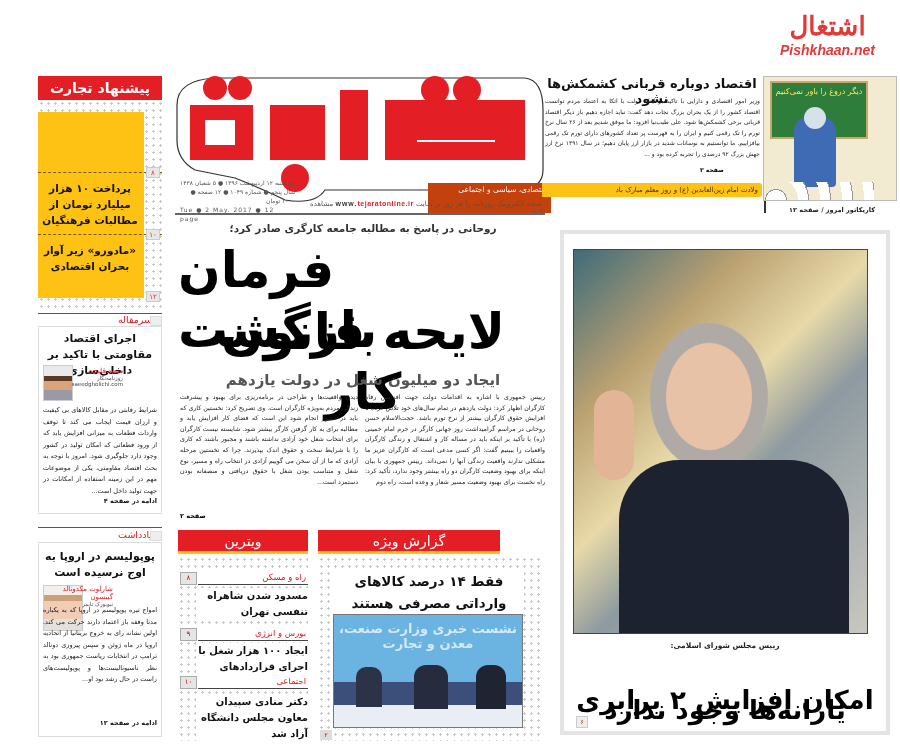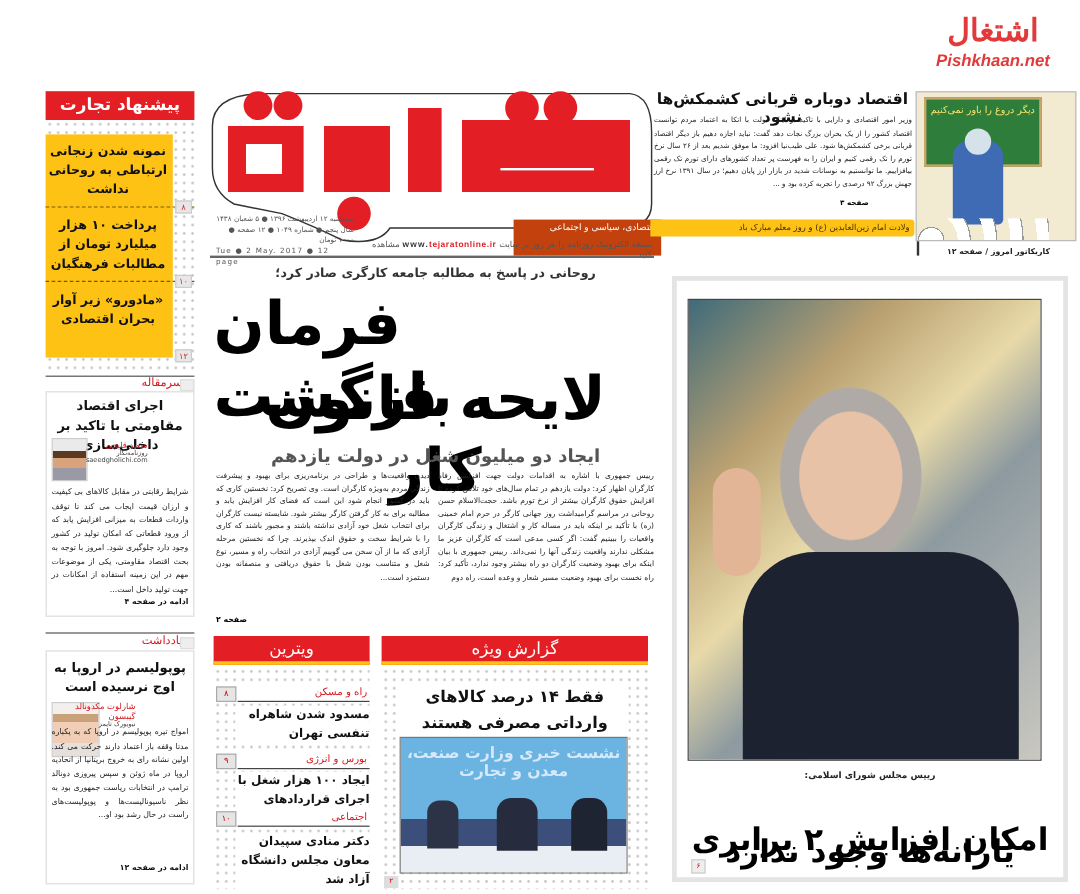--- a/index.html
+++ b/index.html
@@ -59,21 +59,21 @@
   #col-left { left: 180px; top: 392px; width: 178px; }
   #main-more { left: 180px; top: 512px; font-size: 6.5px; font-weight: bold; }
 
   
   #vitrin-head { left: 178px; top: 530px; width: 130px; height: 24px; background: #e31e24; border-bottom: 3px solid #fdc214; color: #fff; text-align: center; font-size: 14px; line-height: 22px; }
   #vitrin-dots { left: 178px; top: 556px; width: 130px; height: 185px; }
   .vit-tag { position: absolute; left: 198px; width: 110px; height: 13px; border-bottom: 1px solid #444; font-size: 8.5px; color: #d5191f; background: #fff; padding-right: 2px; }
   .vit-num { position: absolute; left: 180px; width: 17px; height: 13px; background: #e5e5e5; border: 1px solid #aaa; font-size: 7px; color: #c00; text-align: center; line-height: 11px; }
   .vit-body { position: absolute; left: 196px; width: 112px; font-size: 10px; font-weight: bold; line-height: 16px; color: #111; text-align: right; background: #fff; }
 
-  #special-head { left: 318px; top: 530px; width: 222px; height: 24px; background: #e31e24; border-bottom: 3px solid #fdc214; color: #fff; text-align: center; font-size: 14px; line-height: 22px; }
+  #special-head { left: 318px; top: 530px; width: 182px; height: 24px; background: #e31e24; border-bottom: 3px solid #fdc214; color: #fff; text-align: center; font-size: 14px; line-height: 22px; }
   #special-dots { left: 318px; top: 556px; width: 222px; height: 185px; }
   #special-title { left: 334px; top: 570px; width: 190px; font-size: 13.5px; font-weight: bold; line-height: 22px; text-align: center; color: #111; background: #fff; }
   #special-photo { left: 333px; top: 614px; width: 190px; height: 114px; border: 1px solid #777; overflow: hidden; }
   #special-num { left: 320px; top: 730px; width: 12px; height: 10px; background: #ddd; font-size: 6px; color: #c00; text-align: center; line-height: 10px; }
 
   
   #feature-frame { left: 560px; top: 230px; width: 330px; height: 505px; border: 4px solid #e4e4e4; background: #fff; }
   #feature-photo { left: 573px; top: 249px; width: 295px; height: 385px; border: 1px solid #444; overflow: hidden; }
   #feature-kicker { left: 570px; top: 641px; width: 310px; text-align: center; font-size: 7.5px; font-weight: bold; color: #222; }
   #feature-h1 { left: 570px; top: 655px; width: 310px; text-align: center; font-size: 26px; font-weight: bold; color: #000; line-height: 36px; margin-top: 27px; }
@@ -84,21 +84,20 @@
 <body>
 
 <div id="wm" class="abs">
   <div class="fa">اشتغال</div>
   <div class="en">Pishkhaan.net</div>
 </div>
 
 <div id="suggest-head" class="abs">پیشنهاد تجارت</div>
 <div id="suggest-dots" class="abs dots"></div>
 <div id="suggest-box" class="abs">
-  <div class="sugg-item" style="top:6px;">نمونه شدن زنجانی ارتباطی به روحانی نداشت</div>
   <div class="sugg-sep" style="top:60px;"></div>
   <div class="sugg-item" style="top:68px;">پرداخت ۱۰ هزار میلیارد تومان از مطالبات فرهنگیان</div>
   <div class="sugg-sep" style="top:122px;"></div>
   <div class="sugg-item" style="top:130px;">«مادورو» زیر آوار بحران اقتصادی</div>
 </div>
 <div class="pnum" style="top:167px;">۸</div>
 <div class="pnum" style="top:229px;">۱۰</div>
 <div class="pnum" style="top:291px;">۱۲</div>
 
 <div class="sec-line" style="left:38px; top:313px; width:124px;"></div>

